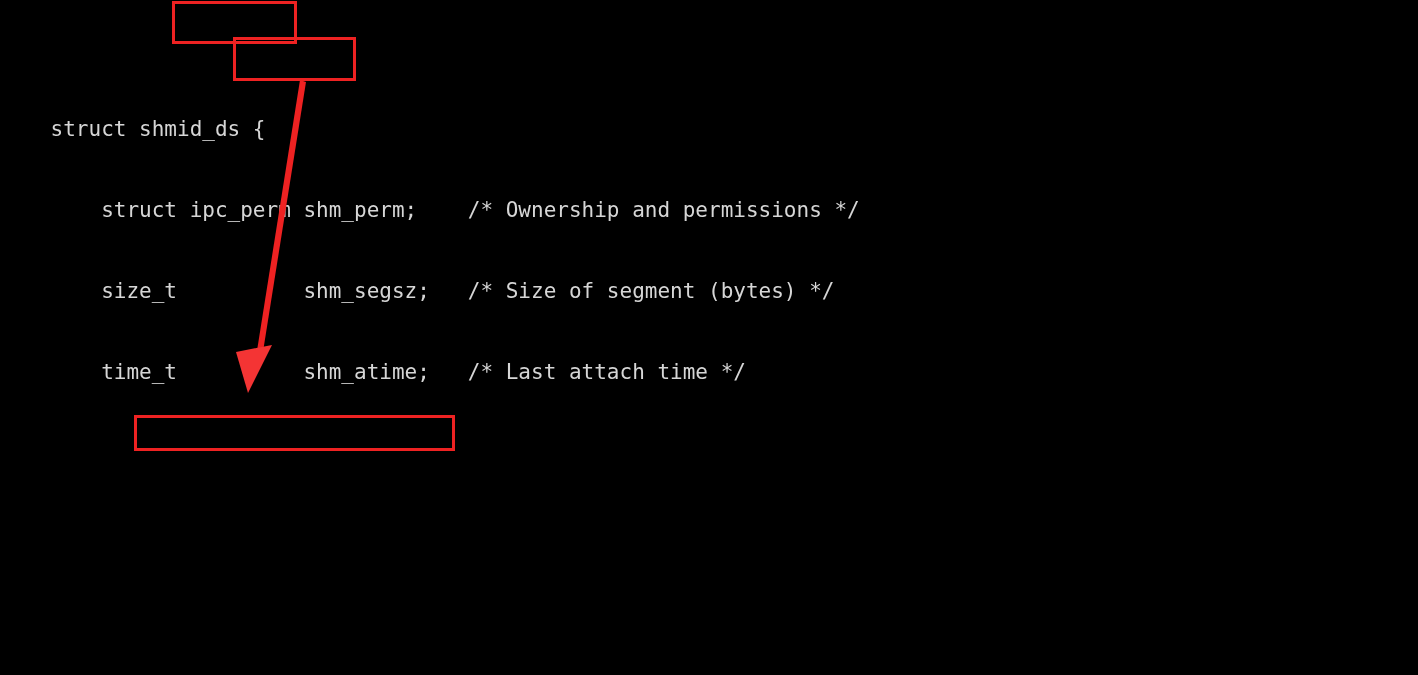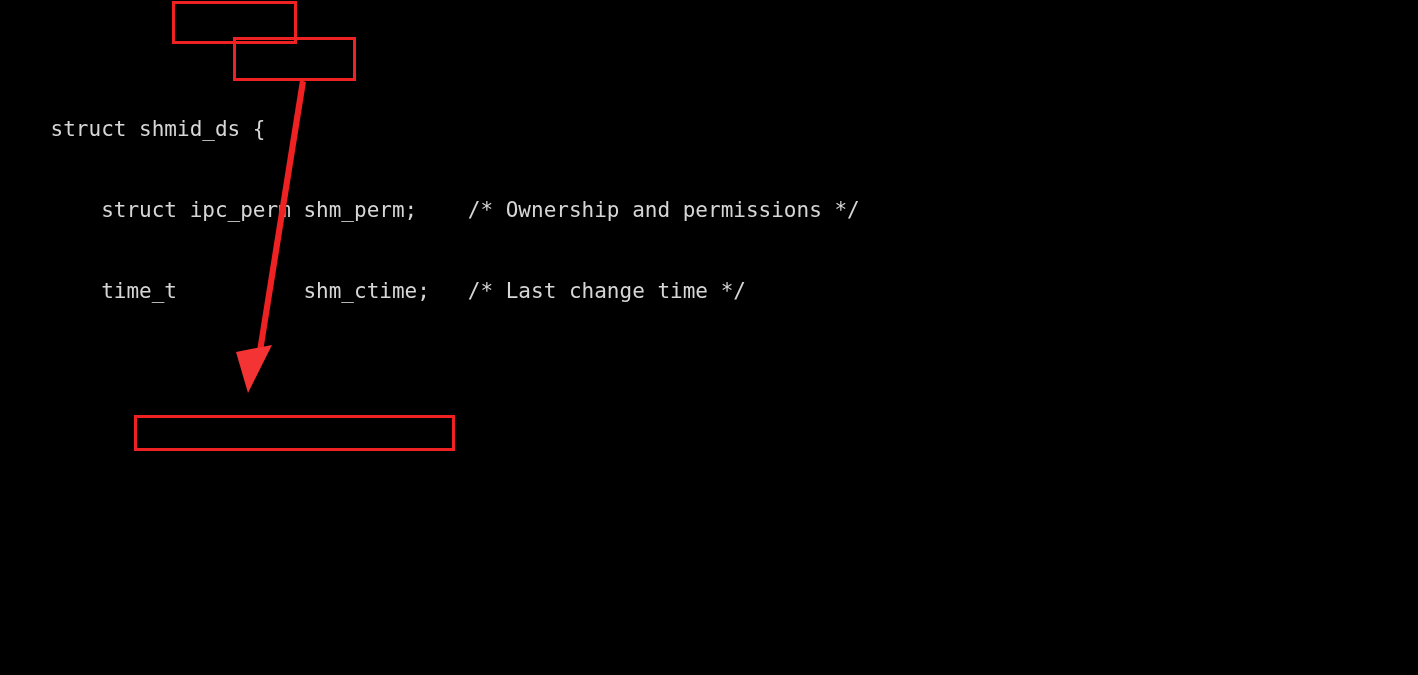--- a/index.html
+++ b/index.html
@@ -57,21 +57,22 @@
 </head>
 <body>
 
 <div id="page">
 
   <div id="code">
 
     
     <div class="line"><span>    struct shmid_ds {</span></div>
     <div class="line"><span>        struct ipc_perm shm_perm;    /* Ownership and permissions */</span></div>
-    <div class="line"><span>        time_t          shm_ctime;   /* Last change time */</span></div>
+    <div class="line"><span>        size_t          shm_segsz;   /* Size of segment (bytes) */</span></div>
+    <div class="line"><span>        time_t          shm_atime;   /* Last attach time */</span></div>
     
     
     
     
 
     
 
     
     
 

